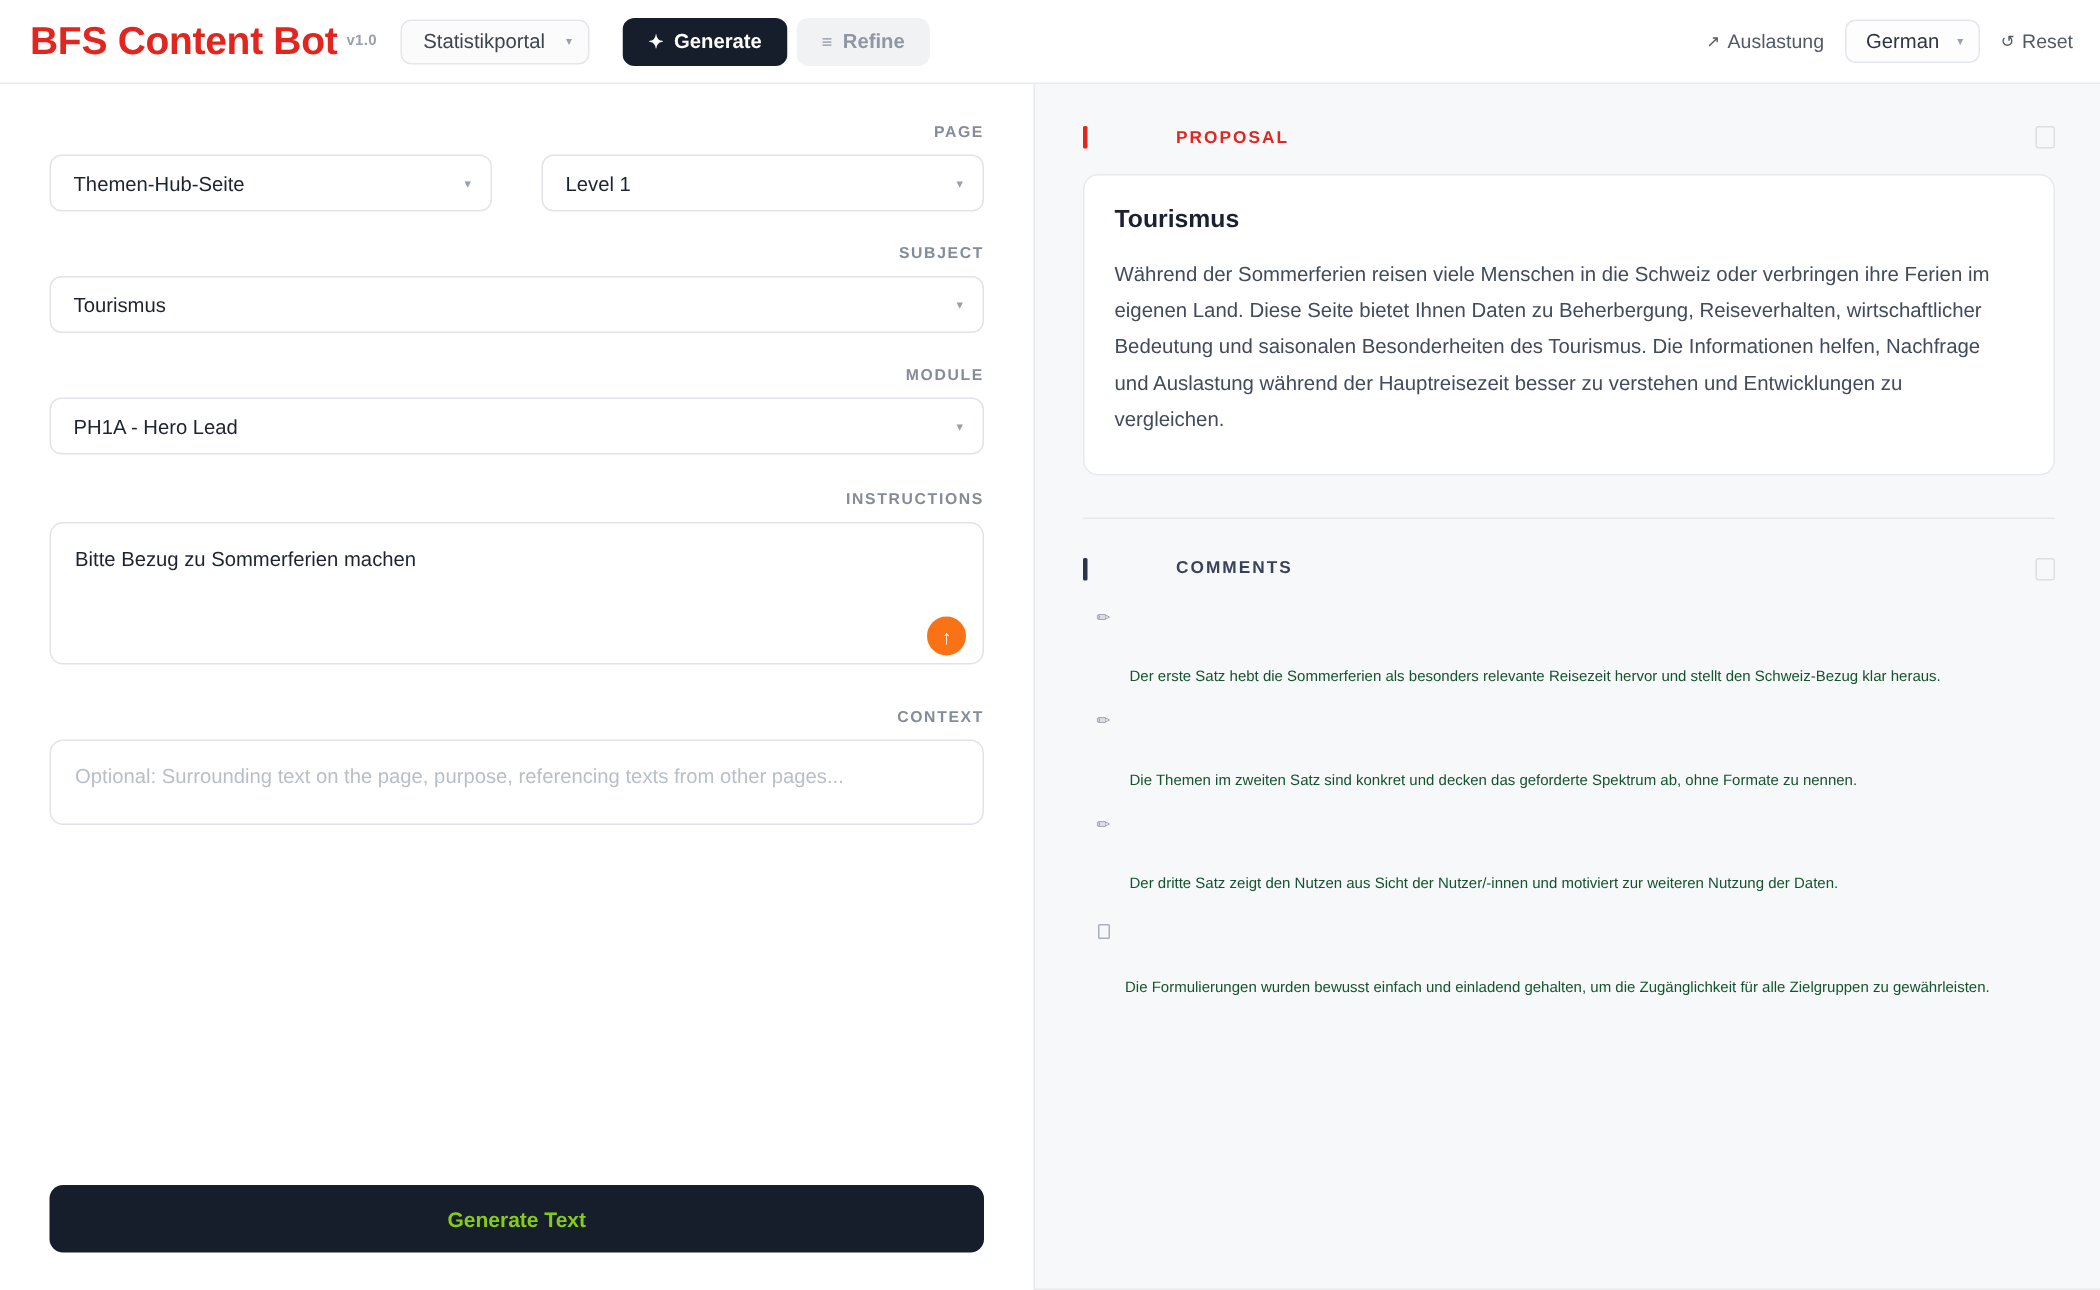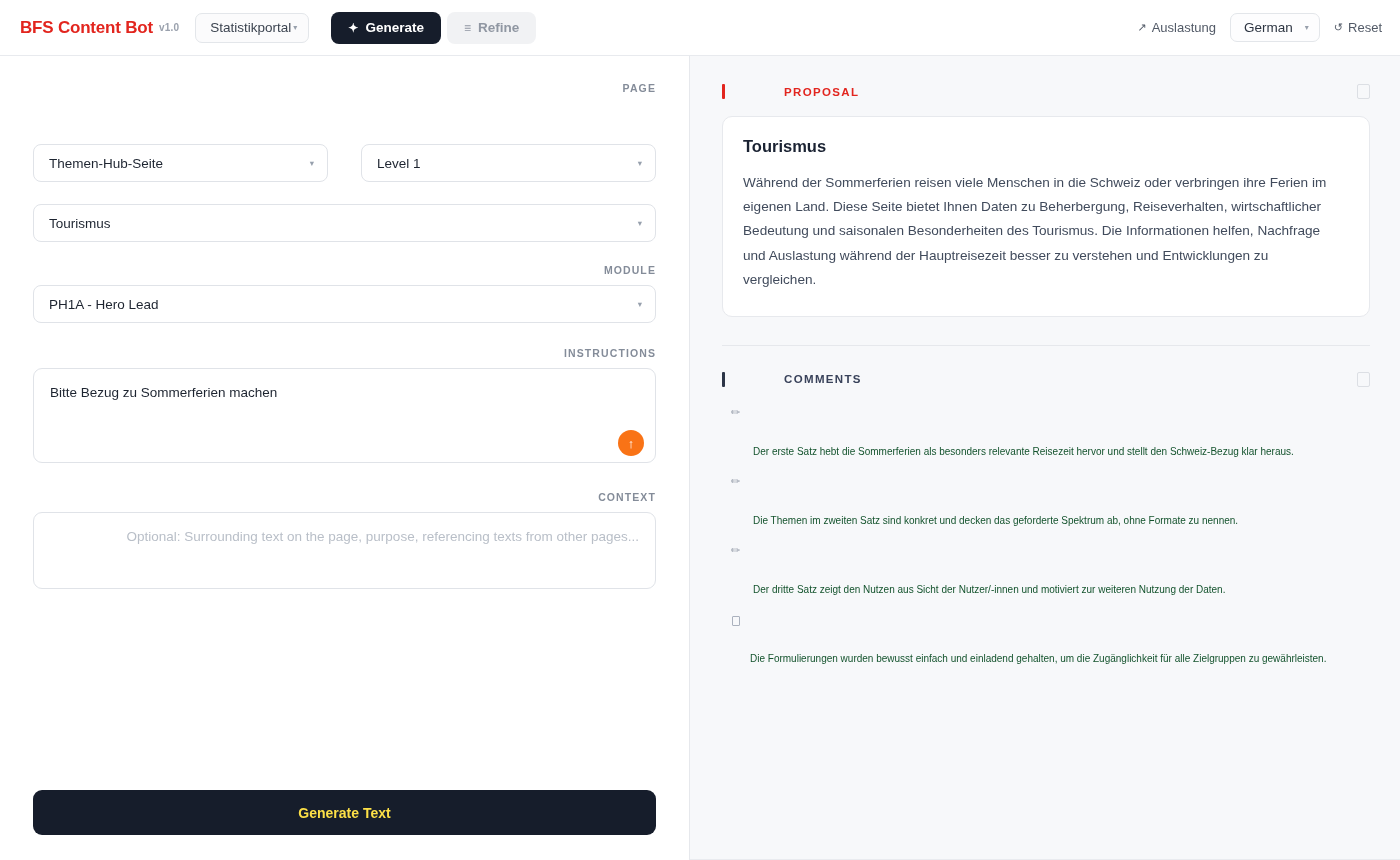--- a/index.html
+++ b/index.html
@@ -17,32 +17,32 @@
 
   
   .header {
     height: 56px; min-height: 56px;
     display: flex; align-items: center;
     padding: 0 18px 0 20px;
     background: #ffffff;
     border-bottom: 1px solid #e8eaee;
   }
   .brand {
-    font-size: 17px; font-weight: bold;
+    font-size: 26px; font-weight: bold;
     color: #e2251e; letter-spacing: -0.2px;
     white-space: nowrap;
   }
   .version {
     font-size: 10px; color: #9aa1ad; font-weight: bold;
     margin-left: 6px; letter-spacing: 0.2px;
   }
   .portal-select {
     margin-left: 16px;
     height: 30px;
-    display: flex; align-items: center; gap: 2px;
+    display: flex; align-items: center; gap: 14px;
     padding: 0 11px 0 14px;
     border: 1px solid #e3e6ea; border-radius: 7px;
     background: #fbfbfc;
     font-size: 13.5px; color: #3c4450;
     cursor: pointer;
   }
   .caret { font-size: 8px; color: #98a0ac; line-height: 1; }
 
   .mode-group { margin-left: 22px; display: flex; gap: 6px; }
   .mode-btn {
@@ -84,21 +84,21 @@
     padding: 26px 33px 0 33px;
     display: flex; flex-direction: column;
     overflow: hidden;
   }
   .field-label {
     font-size: 10.5px; font-weight: bold; letter-spacing: 1.1px;
     color: #848c99; text-transform: uppercase;
     margin-bottom: 9px;
     text-align: right;
   }
-  .row-2 { display: flex; gap: 33px; margin-top: 41px; }
+  .row-2 { display: flex; gap: 33px; }
   .sel {
     height: 38px; display: flex; align-items: center;
     padding: 0 13px 0 15px;
     border: 1px solid #e0e3e8; border-radius: 8px;
     background: #ffffff; cursor: pointer;
   }
   .sel-val { flex: 1; font-size: 13.5px; color: #1d2430; }
   .sel-caret { font-size: 8.5px; color: #97a0ad; }
   .w-half { width: 305px; }
   .w-full { width: 100%; }
@@ -110,33 +110,33 @@
     width: 100%; height: 95px;
     border: 1px solid #e0e3e8; border-radius: 9px;
     background: #ffffff;
     padding: 14px 16px;
     font-family: Liberation Sans, sans-serif;
     font-size: 13.5px; color: #1d2430; line-height: 1.45;
     resize: none; outline: none;
     overflow: hidden;
   }
   .ta::placeholder { color: #b9bfc8; }
-  .ta.context { height: 77px; text-align: right; }
+  .ta.context { height: 57px; }
   .send-btn {
     position: absolute; right: 12px; bottom: 11px;
     width: 26px; height: 26px; border-radius: 50%;
     background: #f97316; color: #ffffff;
     display: flex; align-items: center; justify-content: center;
     font-size: 13px; font-weight: bold; line-height: 1;
     cursor: pointer; border: none;
   }
 
   .gen-btn {
     width: 100%; height: 45px;
-    background: #161d2b; color: #fde047;
+    background: #161d2b; color: #84cc16;
     border: none; border-radius: 9px;
     font-family: "Liberation Sans", sans-serif;
     font-size: 14px; font-weight: bold;
     cursor: pointer;
     margin-bottom: 25px;
   }
   .push { flex: 1; }
 
   
   .right-pane {
@@ -257,20 +257,21 @@
         <div class="sel w-half">
           <span class="sel-val">Themen-Hub-Seite</span>
           <span class="sel-caret">▾</span>
         </div>
         <div class="sel w-half">
           <span class="sel-val">Level 1</span>
           <span class="sel-caret">▾</span>
         </div>
       </div>
 
+      <div class="field-label">SUBJECT</div>
       <div class="sel w-full mb-22">
         <span class="sel-val">Tourismus</span>
         <span class="sel-caret">▾</span>
       </div>
 
       <div class="field-label">MODULE</div>
       <div class="sel w-full mb-24">
         <span class="sel-val">PH1A - Hero Lead</span>
         <span class="sel-caret">▾</span>
       </div>

